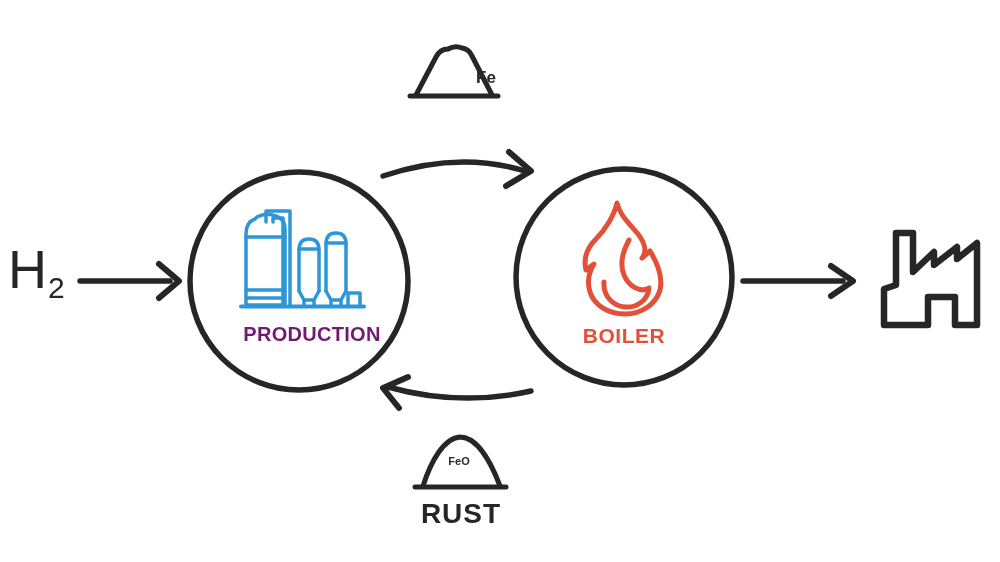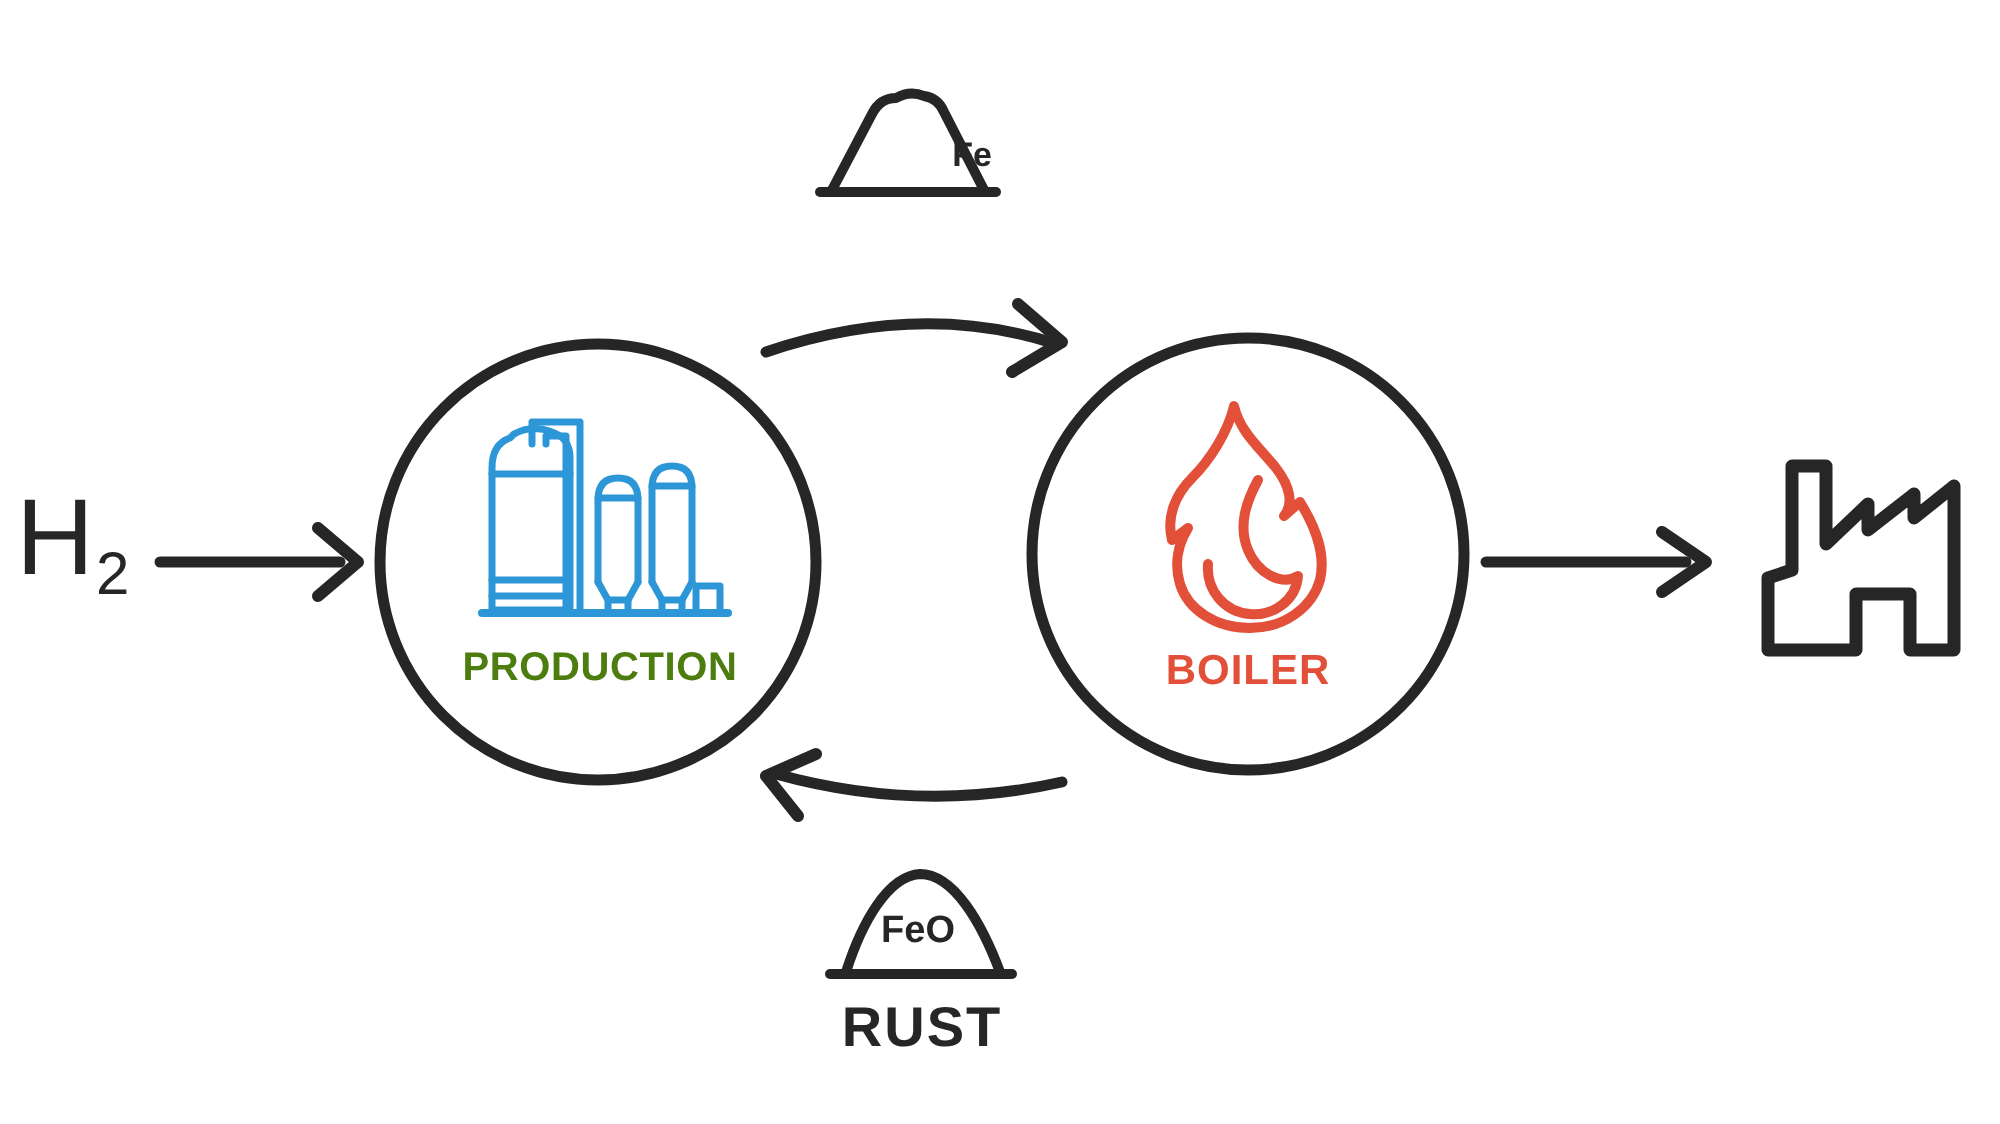--- a/index.html
+++ b/index.html
@@ -18,23 +18,23 @@
   .lbl {
     position: absolute;
     font-weight: bold;
     color: #262626;
     transform: translateX(-50%);
     white-space: nowrap;
     line-height: 1;
   }
   .lbl-fe       { left: 454px; top: 69px;  font-size: 17px; margin-left: 32px; }
   .lbl-ironfuel { left: 449px; top: 104px; font-size: 23px; letter-spacing: 0.5px; }
-  .lbl-feo      { left: 459px; top: 456px; font-size: 19px; }
+  .lbl-feo      { left: 459px; top: 456px; font-size: 11px; }
   .lbl-rust     { left: 461px; top: 500px; font-size: 28px; letter-spacing: 1px; }
-  .lbl-production { left: 300px; top: 324px; font-size: 20px; letter-spacing: 0.3px; color: #4d7c0f; }
+  .lbl-production { left: 312px; top: 324px; font-size: 20px; letter-spacing: 0.3px; color: #701a75; }
   .lbl-boiler     { left: 624px; top: 325px; font-size: 21px; letter-spacing: 0.5px; color: #e2503a; }
   .lbl-h2 {
     position: absolute;
     left: 8px; top: 242px;
     font-weight: normal;
     font-size: 54px;
     color: #262626;
     line-height: 1;
   }
   .lbl-h2 sub {

